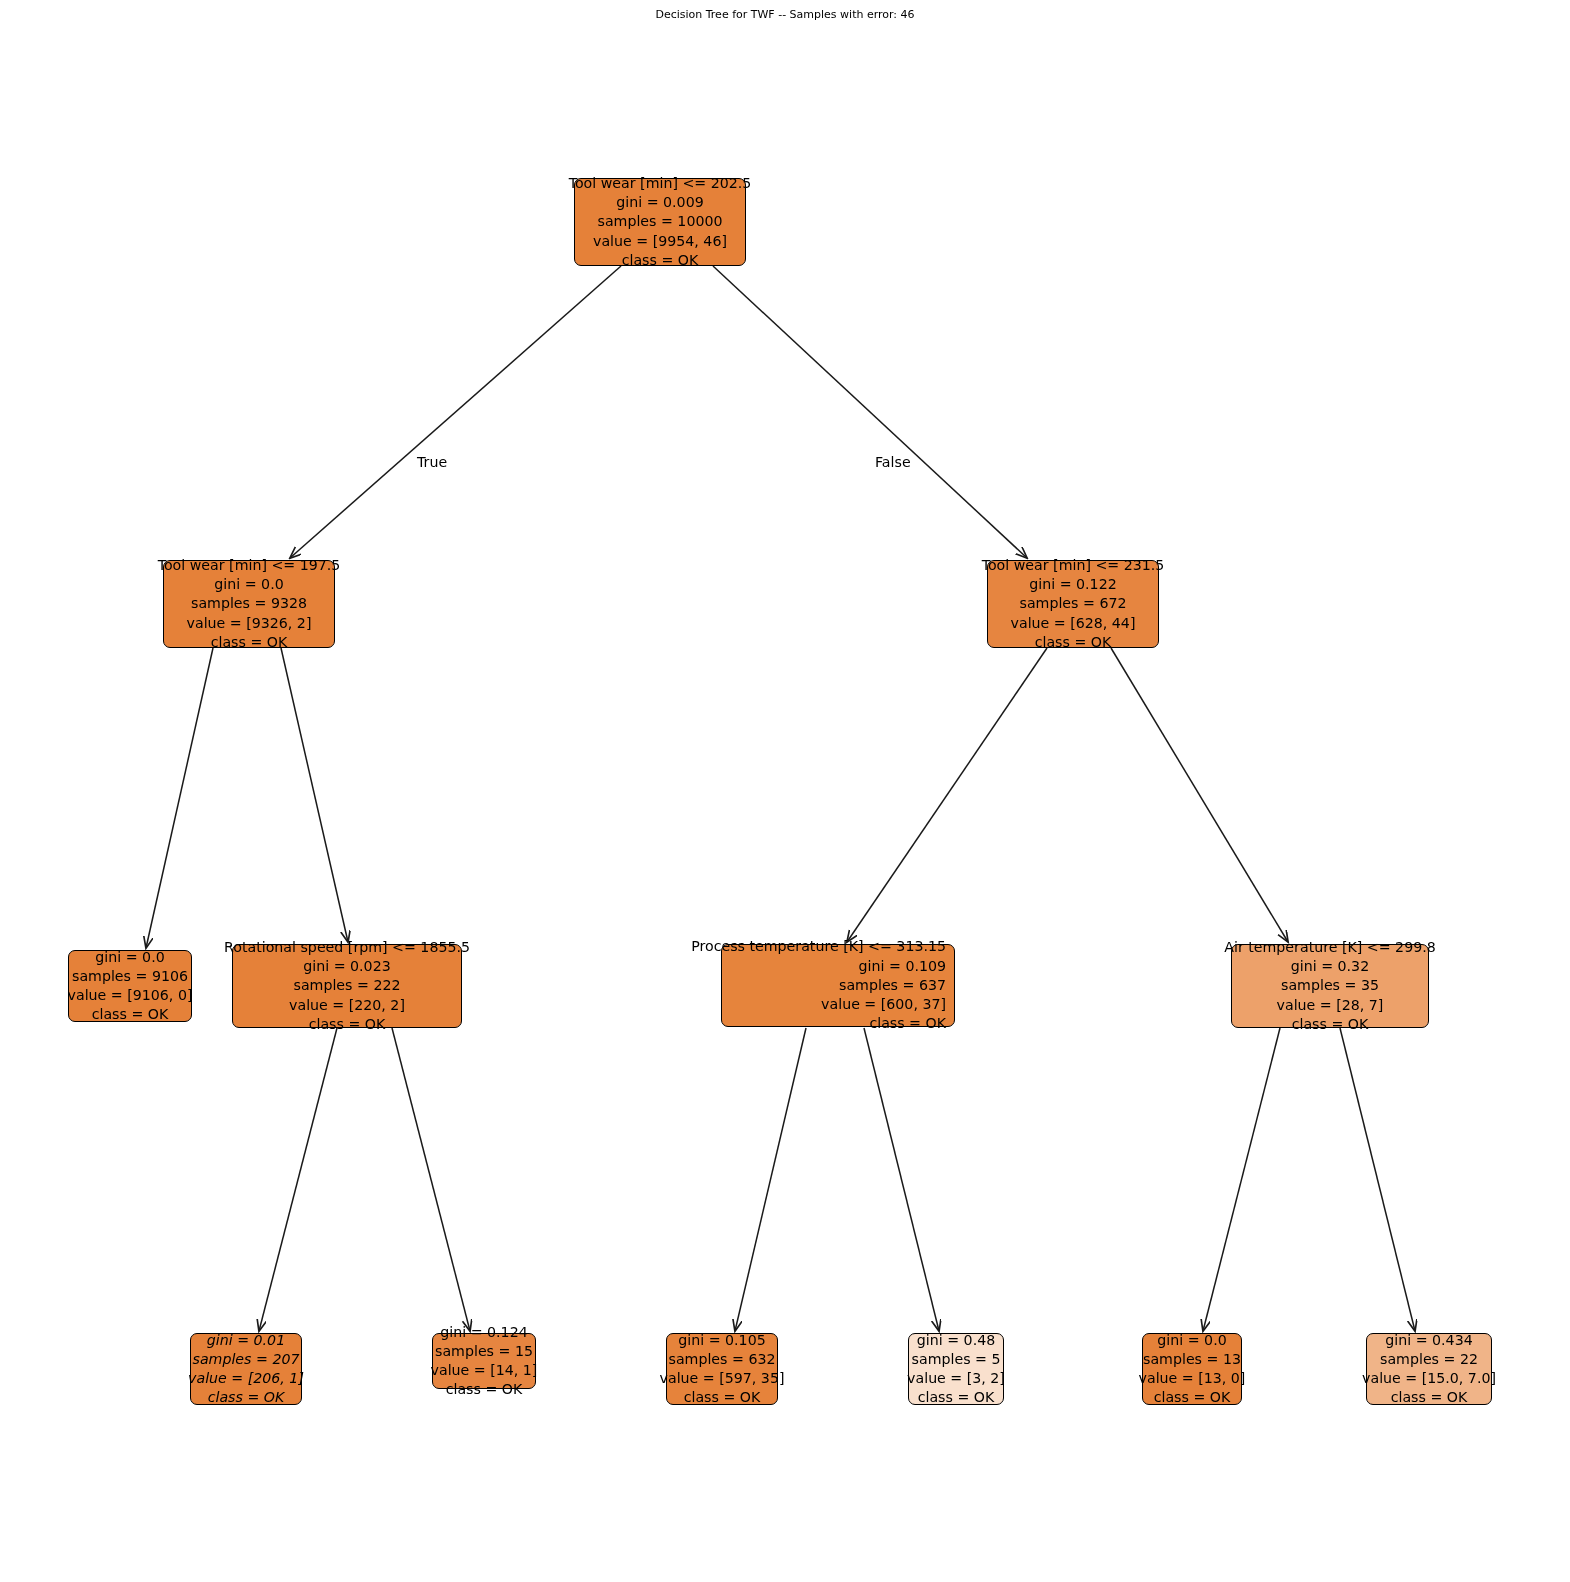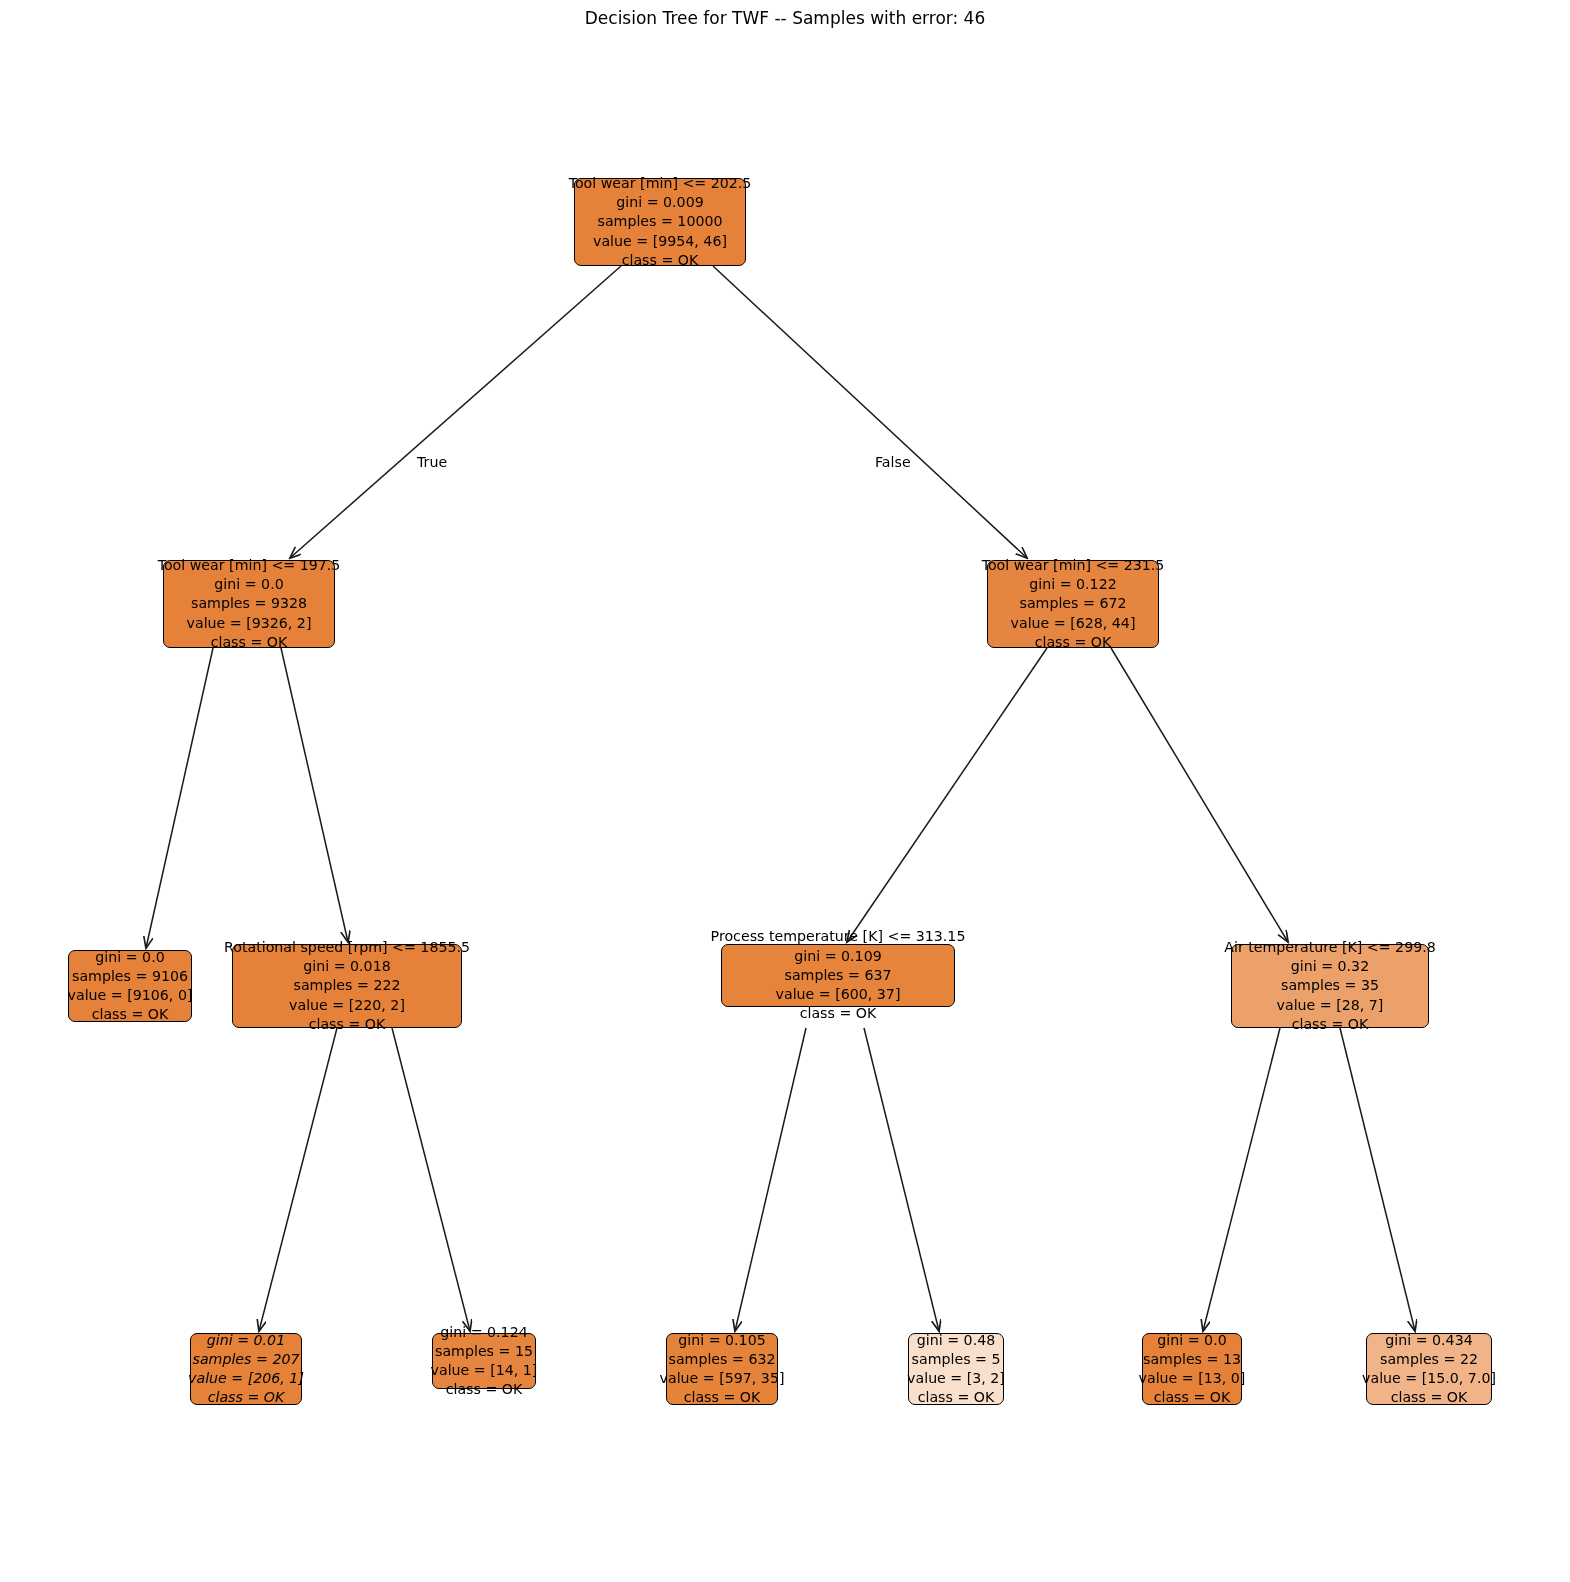--- a/index.html
+++ b/index.html
@@ -26,21 +26,21 @@
     width: 1570px;
     height: 1582px;
     pointer-events: none;
   }
   #title {
     position: absolute;
     left: 0;
     top: 8px;
     width: 1570px;
     text-align: center;
-    font-size: 17px;
+    font-size: 11px;
     color: #000000;
     white-space: pre;
   }
   .node {
     position: absolute;
     box-sizing: border-box;
     border: 1.4px solid #000000;
     border-radius: 7px;
     display: flex;
     flex-direction: column;
@@ -115,26 +115,26 @@
         <span class="ln">class = OK</span>
       </div>
       <div class="node" style="left: 68px; top: 950px; width: 124px; height: 72px; background: rgb(229, 129, 57);">
         <span class="ln">gini = 0.0</span>
         <span class="ln">samples = 9106</span>
         <span class="ln">value = [9106, 0]</span>
         <span class="ln">class = OK</span>
       </div>
       <div class="node" style="left: 232px; top: 944px; width: 230px; height: 84px; background: rgb(229, 129, 57);">
         <span class="ln">Rotational speed [rpm] &lt;= 1855.5</span>
-        <span class="ln">gini = 0.018</span>
+        <span class="ln">gini = 0.023</span>
         <span class="ln">samples = 222</span>
         <span class="ln">value = [220, 2]</span>
         <span class="ln">class = OK</span>
       </div>
-      <div class="node" style="left: 721px; top: 944px; width: 234px; height: 63px; background: rgb(230, 132, 60);">
+      <div class="node" style="left: 721px; top: 944px; width: 234px; height: 83px; background: rgb(230, 132, 60); align-items: flex-end;">
         <span class="ln">Process temperature [K] &lt;= 313.15</span>
         <span class="ln">gini = 0.109</span>
         <span class="ln">samples = 637</span>
         <span class="ln">value = [600, 37]</span>
         <span class="ln">class = OK</span>
       </div>
       <div class="node" style="left: 1212px; top: 944px; width: 198px; height: 84px; background: rgb(237, 161, 106); margin-left: 19px;">
         <span class="ln">Air temperature [K] &lt;= 299.8</span>
         <span class="ln">gini = 0.32</span>
         <span class="ln">samples = 35</span>

